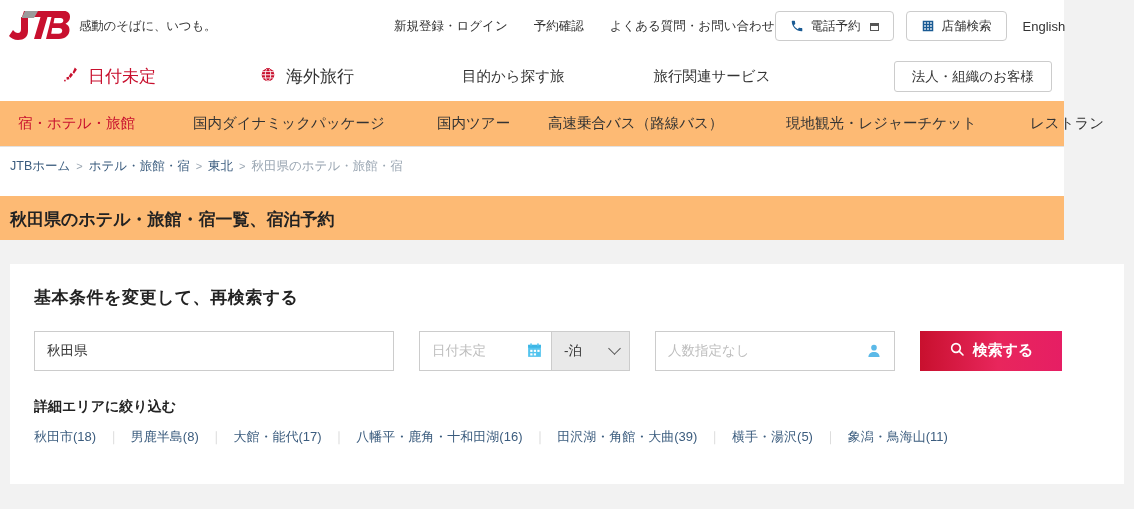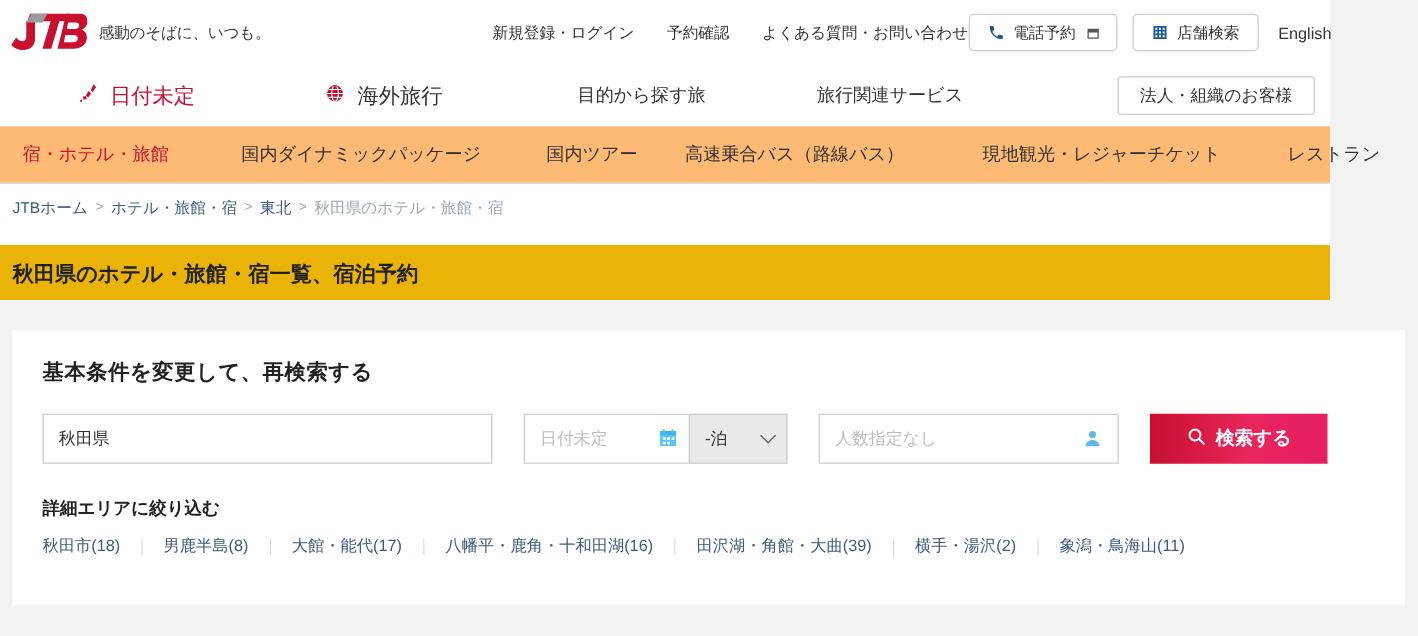--- a/index.html
+++ b/index.html
@@ -172,21 +172,21 @@
   .bc-link { color: #3b5c7e; text-decoration: none; white-space: nowrap; }
   .bc-sep { color: #9aa6b2; font-size: 11px; }
   .bc-current { color: #9aa6b2; white-space: nowrap; }
 
   
   .page-title {
     font-size: 17px;
     font-weight: bold;
     color: #222;
     padding: 12px 0 0 10px;
-    background: #eab308;
+    background: #fdba74;
     height: 44px;
     display: flex;
     align-items: flex-start;
   }
 
   
   .panel-wrap {
     background: #f2f2f2;
     padding-top: 12px;
     height: 257px;
@@ -466,18 +466,18 @@
       <a class="area-link" href="#">秋田市(18)</a>
       <span class="area-sep">｜</span>
       <a class="area-link" href="#">男鹿半島(8)</a>
       <span class="area-sep">｜</span>
       <a class="area-link" href="#">大館・能代(17)</a>
       <span class="area-sep">｜</span>
       <a class="area-link" href="#">八幡平・鹿角・十和田湖(16)</a>
       <span class="area-sep">｜</span>
       <a class="area-link" href="#">田沢湖・角館・大曲(39)</a>
       <span class="area-sep">｜</span>
-      <a class="area-link" href="#">横手・湯沢(2)</a>
+      <a class="area-link" href="#">横手・湯沢(5)</a>
       <span class="area-sep">｜</span>
       <a class="area-link" href="#">象潟・鳥海山(11)</a>
     </div>
   </div>
 </div>
 
 </body></html>

